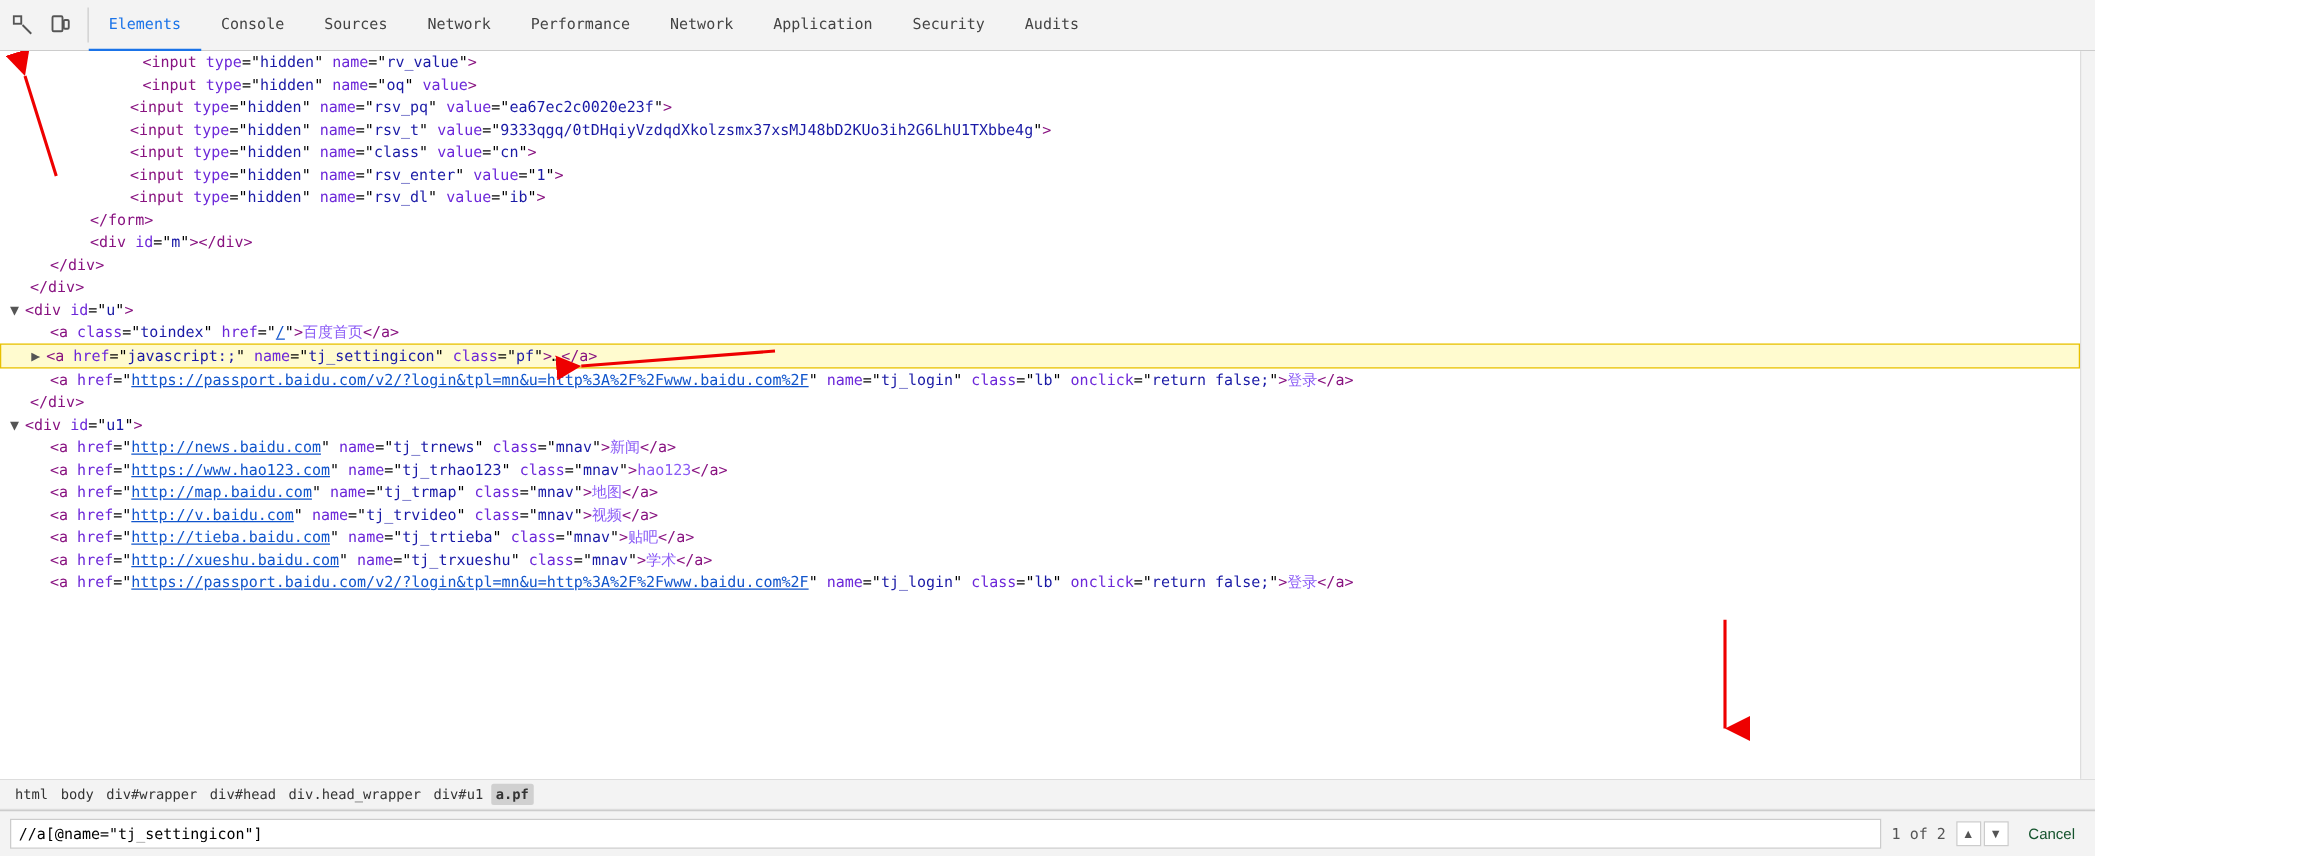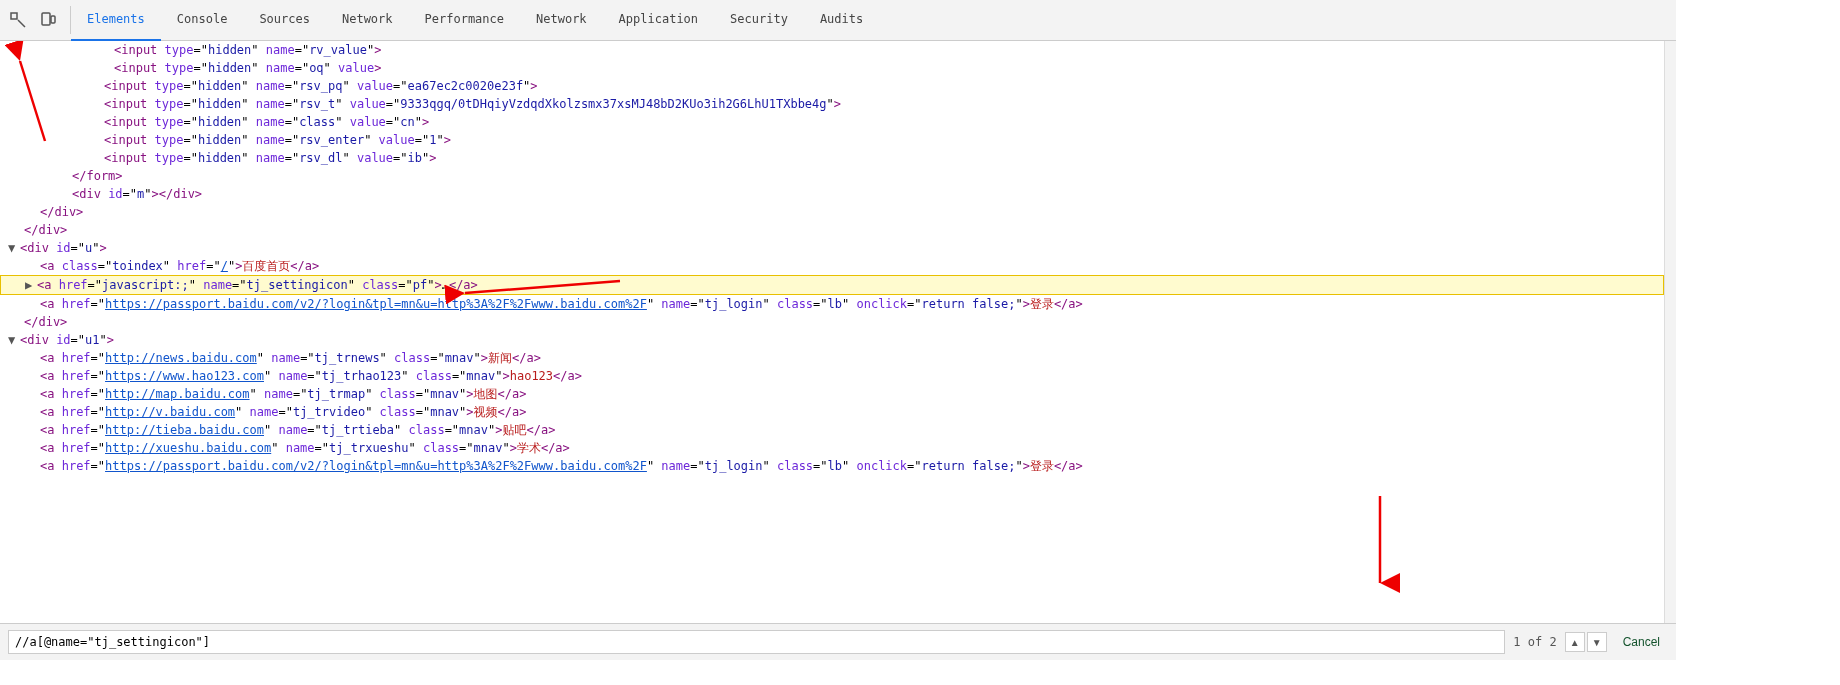--- a/index.html
+++ b/index.html
@@ -85,21 +85,21 @@
     }
     .code-line.highlighted {
       background: #fffbcf;
       border: 1px solid #e8c000;
     }
 
     .tag { color: #881280; }
     .attr-name { color: #6d28d9; }
     .attr-value { color: #1a1aa6; }
     .link-attr { color: #1155cc; text-decoration: underline; }
-    .chinese { color: #b91c1c; }
+    .chinese { color: #8b5cf6; }
     .expand-arrow { color: #555; cursor: pointer; margin-right: 2px; display: inline-block; width: 10px; }
 
     
     .breadcrumb-bar {
       height: 25px;
       background: #f3f3f3;
       border-top: 1px solid #ddd;
       border-bottom: 1px solid #ddd;
       display: flex;
       align-items: center;
@@ -336,20 +336,35 @@
           <line x1="1380" y1="455" x2="1380" y2="542" stroke="#e00" stroke-width="2.5" marker-end="url(#arrowhead3)"></line>
         </svg>
 
       </div>
     </div>
 
     <div class="right-scrollbar" style="width:12px; background:#f3f3f3; border-left:1px solid #ddd;">
     </div>
   </div>
 
+  <div class="breadcrumb-bar">
+    <span class="breadcrumb-item">html</span>
+    <span class="breadcrumb-sep"> </span>
+    <span class="breadcrumb-item">body</span>
+    <span class="breadcrumb-sep"> </span>
+    <span class="breadcrumb-item">div#wrapper</span>
+    <span class="breadcrumb-sep"> </span>
+    <span class="breadcrumb-item">div#head</span>
+    <span class="breadcrumb-sep"> </span>
+    <span class="breadcrumb-item">div.head_wrapper</span>
+    <span class="breadcrumb-sep"> </span>
+    <span class="breadcrumb-item">div#u1</span>
+    <span class="breadcrumb-sep"> </span>
+    <span class="breadcrumb-item" style="background:#d0d0d0; font-weight:bold;">a.pf</span>
+  </div>
 
   <div class="search-bar">
     <input class="search-input" type="text" value="//a[@name=&quot;tj_settingicon&quot;]" readonly="" style="">
     <span class="search-count">1 of 2</span>
     <div style="display:flex; gap:2px;">
       <button class="search-nav-btn" title="Previous">▲</button>
       <button class="search-nav-btn" title="Next">▼</button>
     </div>
     <button class="search-cancel-btn">Cancel</button>
   </div>

